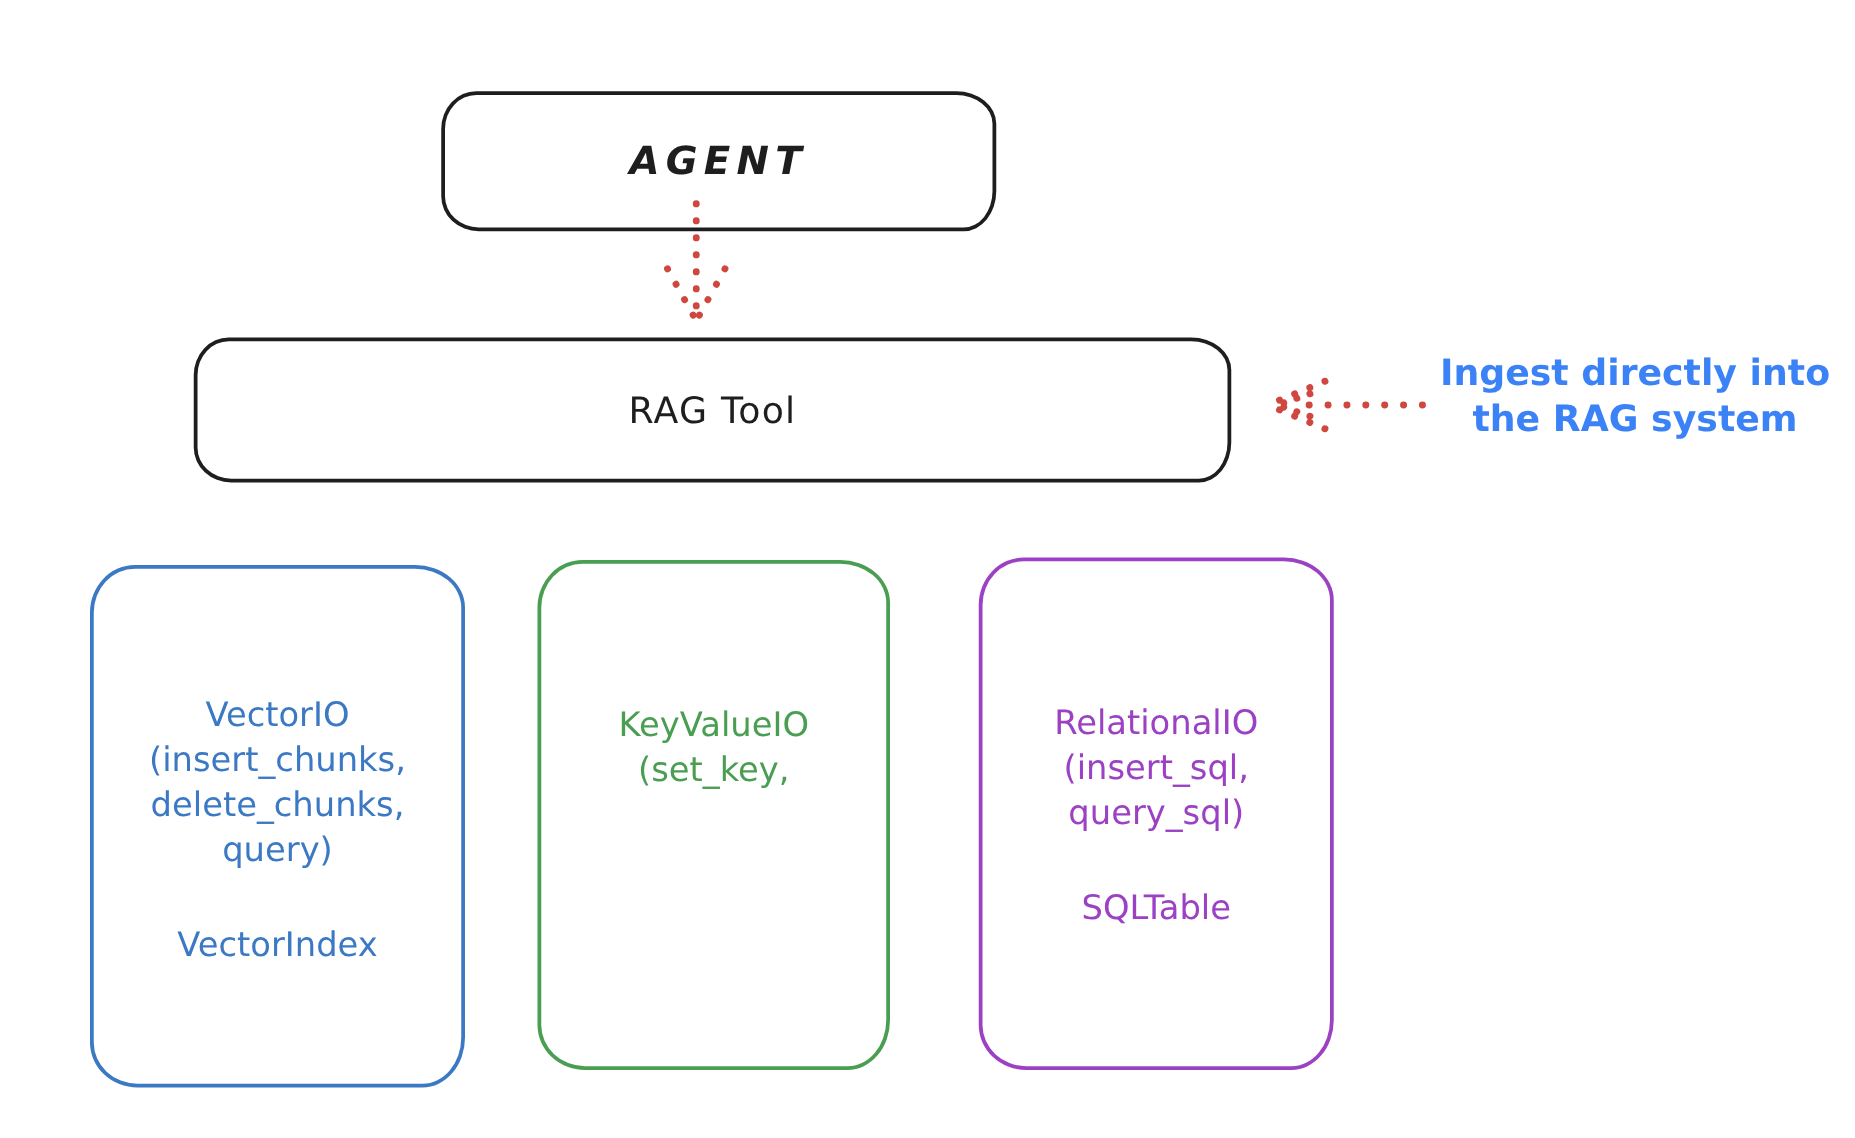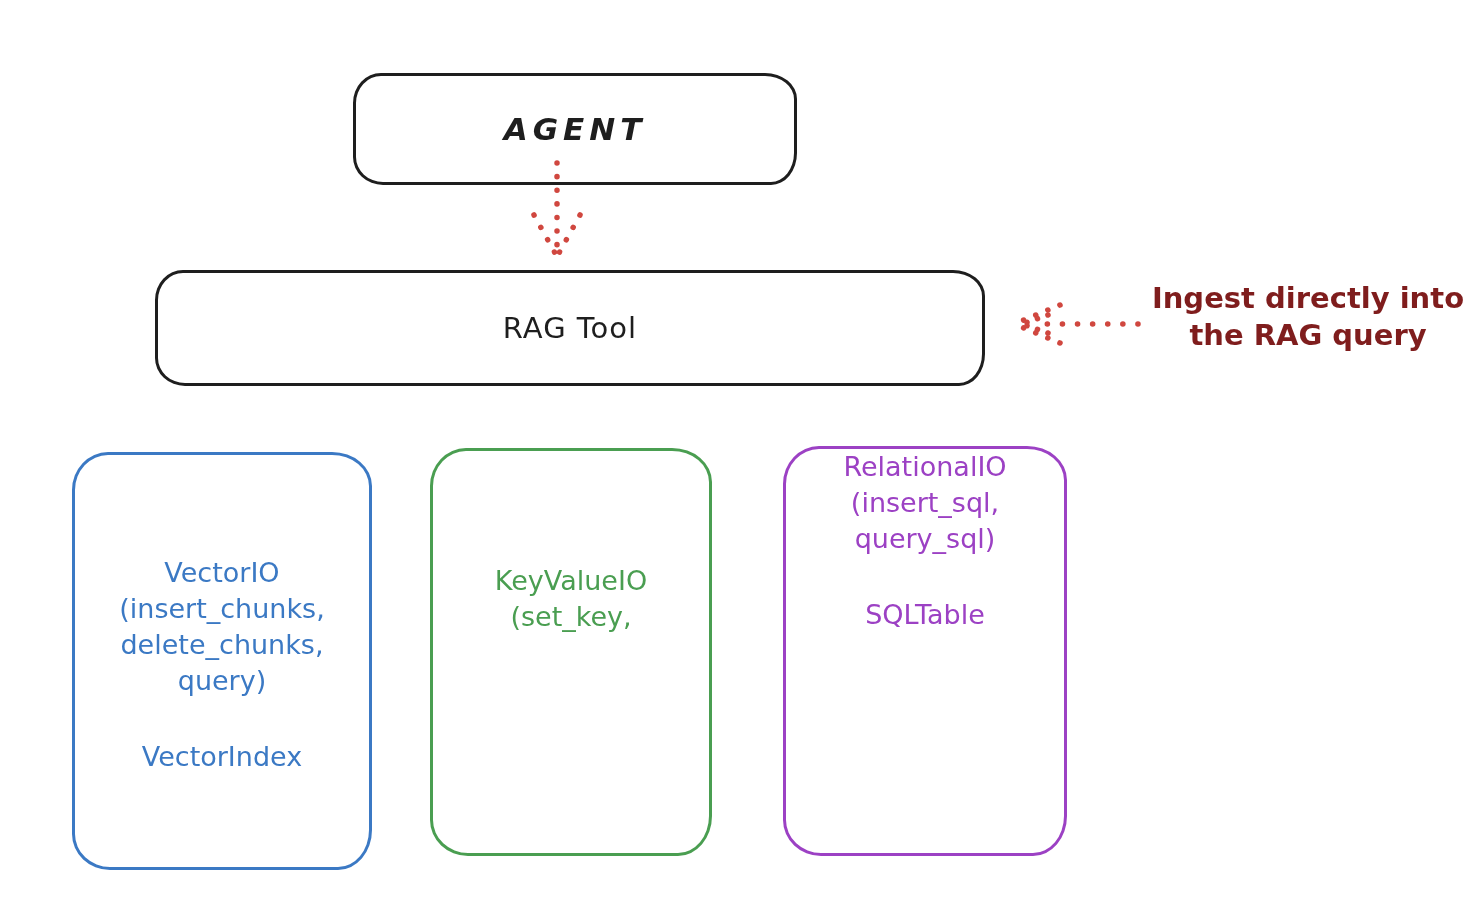--- a/index.html
+++ b/index.html
@@ -51,21 +51,21 @@
     background: #ffffff;
     display: flex;
     flex-direction: column;
     align-items: center;
     text-align: center;
     font-size: 27px;
     line-height: 36px;
   }
   .vector-card     { left: 72px;  top: 452px; width: 300px; height: 418px; padding-top: 100px; }
   .keyvalue-card   { left: 430px; top: 448px; width: 282px; height: 408px; padding-top: 112px; }
-  .relational-card { left: 783px; top: 446px; width: 284px; height: 410px; }
+  .relational-card { left: 783px; top: 446px; width: 284px; height: 410px; padding-top: 112px; }
 
   .card-line { white-space: nowrap; }
   .index-label { margin-top: 40px; white-space: nowrap; }
 
   
   .annotation {
     position: absolute;
     left: 1138px;
     top: 280px;
     width: 340px;
@@ -103,23 +103,23 @@
   <svg class="arrow-svg arrow-left" width="136" height="64" viewBox="0 0 136 64" style="color: rgb(208, 71, 63);">
     <g stroke="currentColor" stroke-width="5.5" stroke-linecap="round" fill="none">
       <line x1="130" y1="32" x2="26" y2="32" stroke-dasharray="0.1 15"></line>
       <line x1="52" y1="13" x2="11" y2="30" stroke-dasharray="0.1 13"></line>
       <line x1="52" y1="51" x2="11" y2="34" stroke-dasharray="0.1 13"></line>
       <line x1="40" y1="23" x2="14" y2="32" stroke-dasharray="0.1 11"></line>
       <line x1="40" y1="41" x2="14" y2="32" stroke-dasharray="0.1 11"></line>
     </g>
   </svg>
 
-  <div class="annotation" style="color: #7f1d1d;">
+  <div class="annotation" style="color: #3b82f6;">
     <div>Ingest directly into</div>
-    <div>the RAG query</div>
+    <div>the RAG system</div>
   </div>
 
   <div class="backend-card vector-card" style="color: rgb(59, 121, 196);">
     <div class="card-line">VectorIO</div>
     <div class="card-line">(insert_chunks,</div>
     <div class="card-line">delete_chunks,</div>
     <div class="card-line">query)</div>
     <div class="index-label">VectorIndex</div>
   </div>
 

